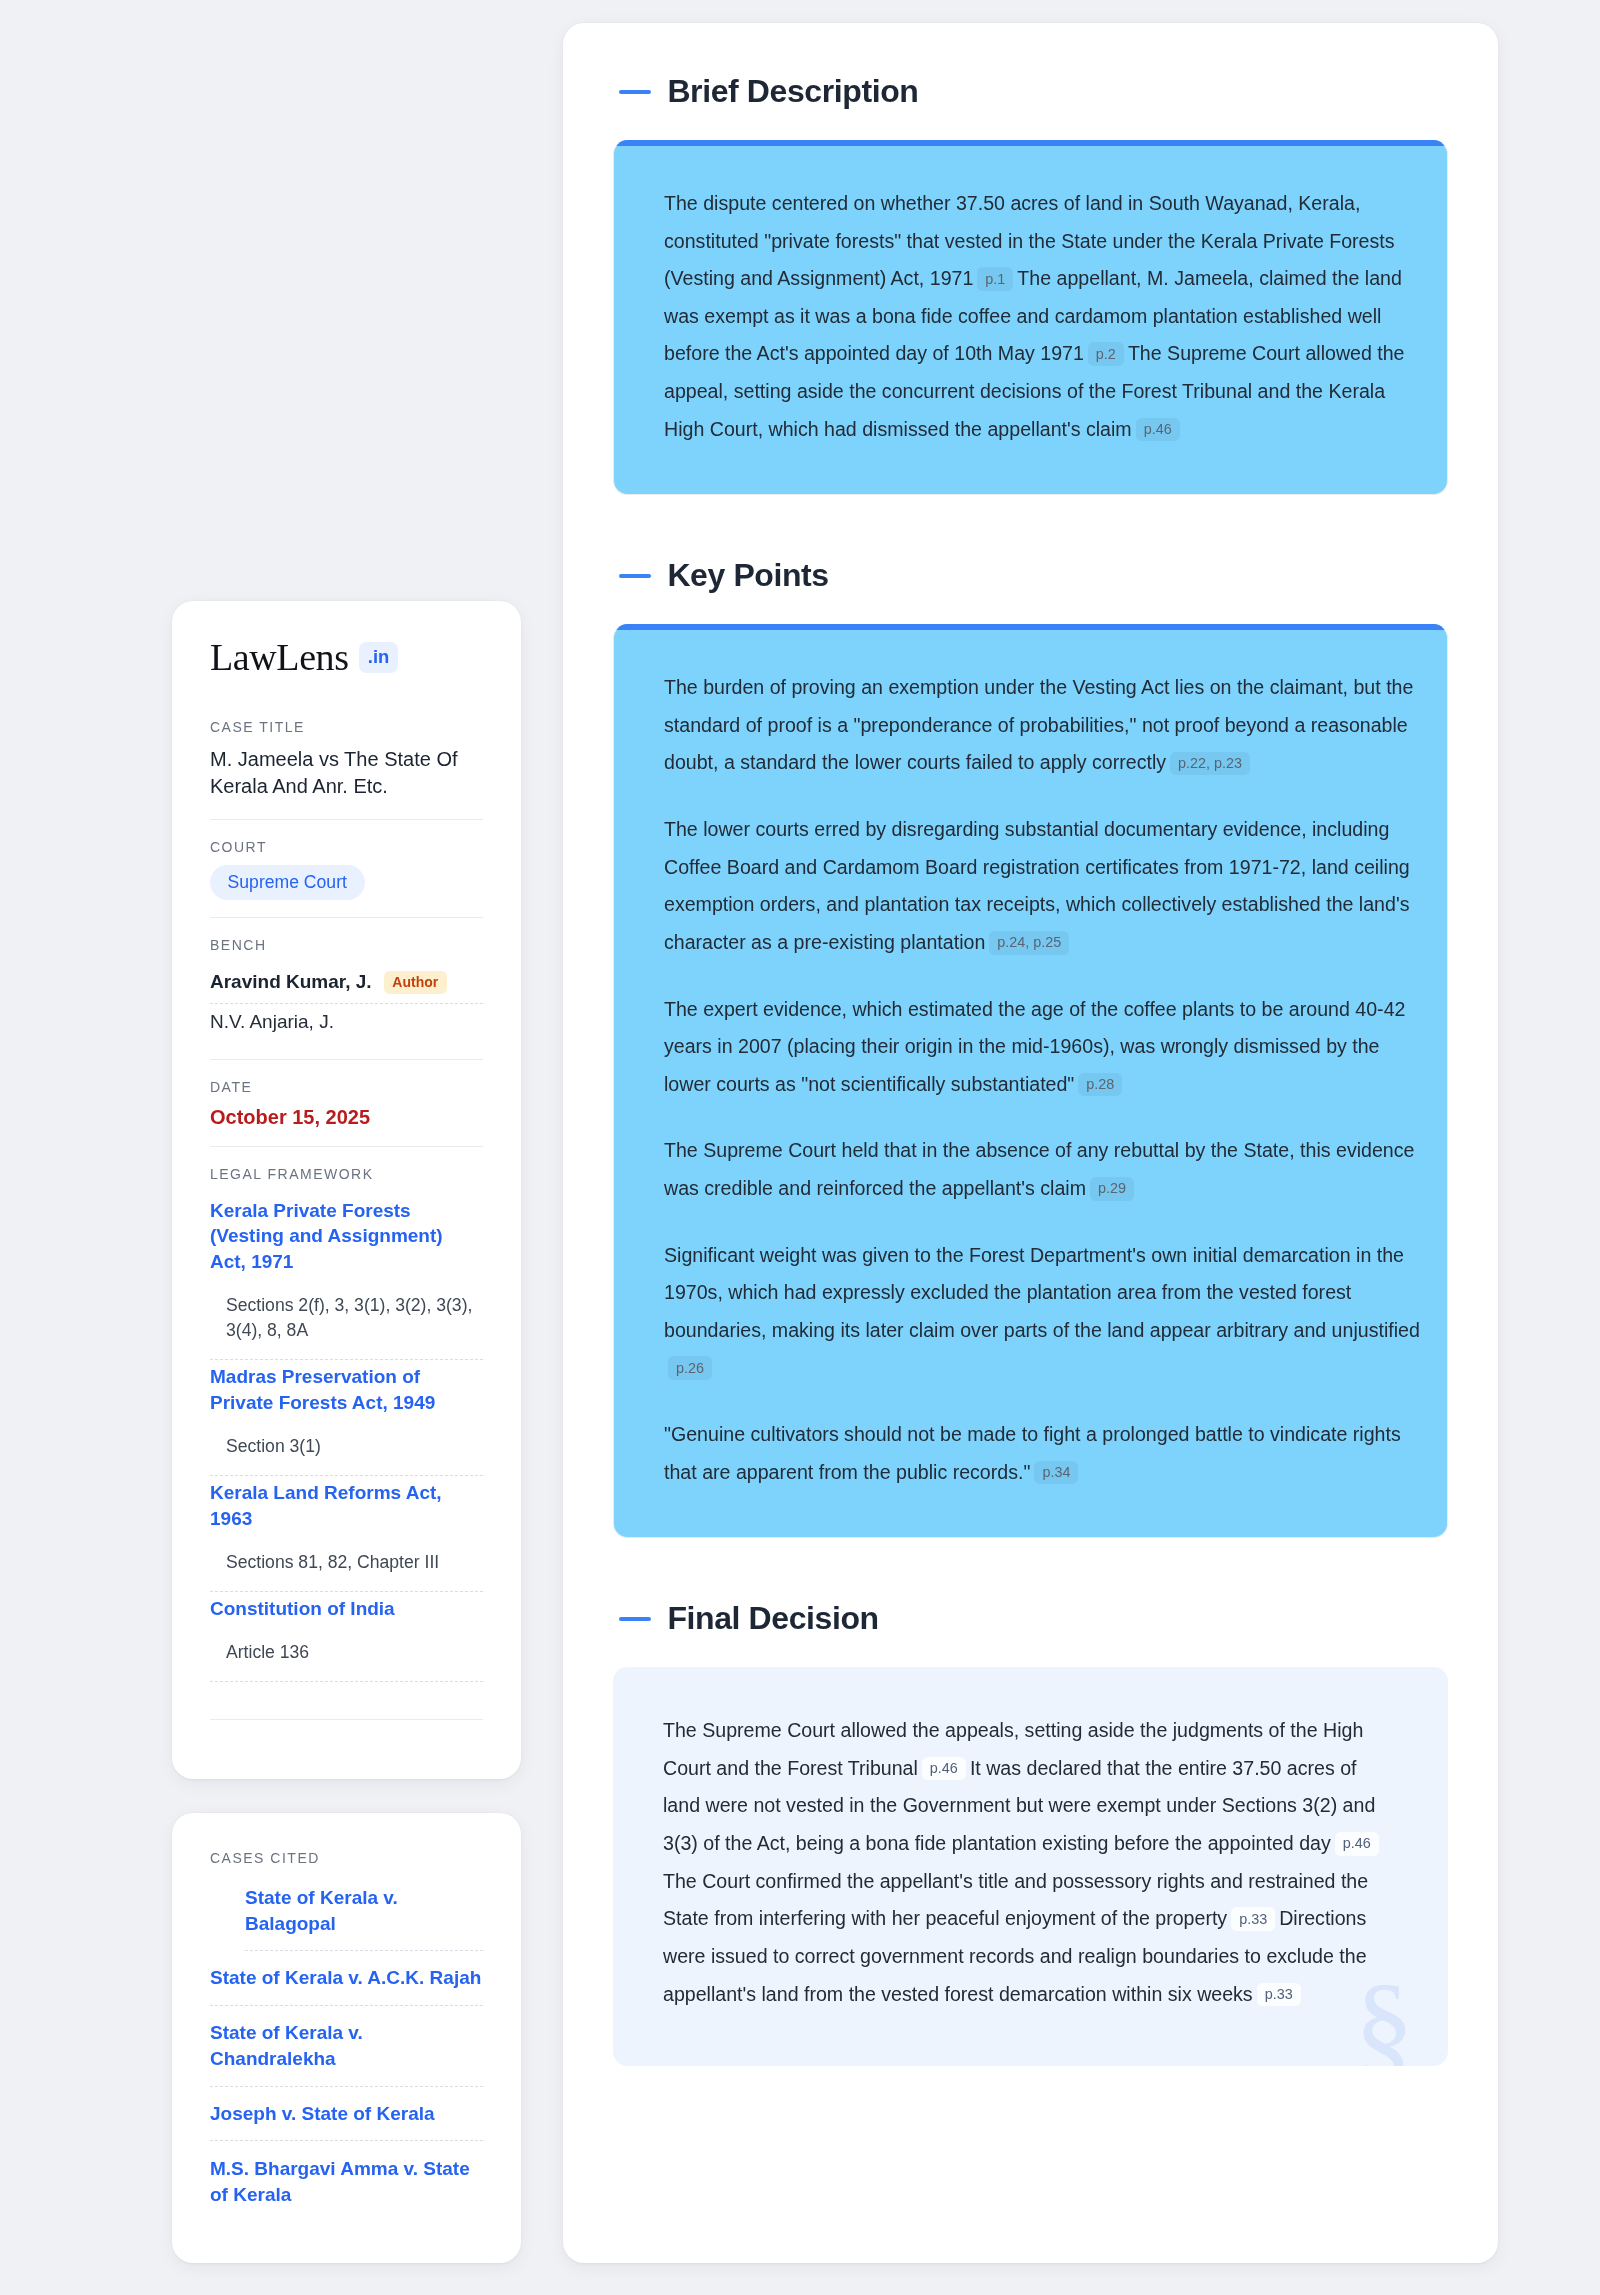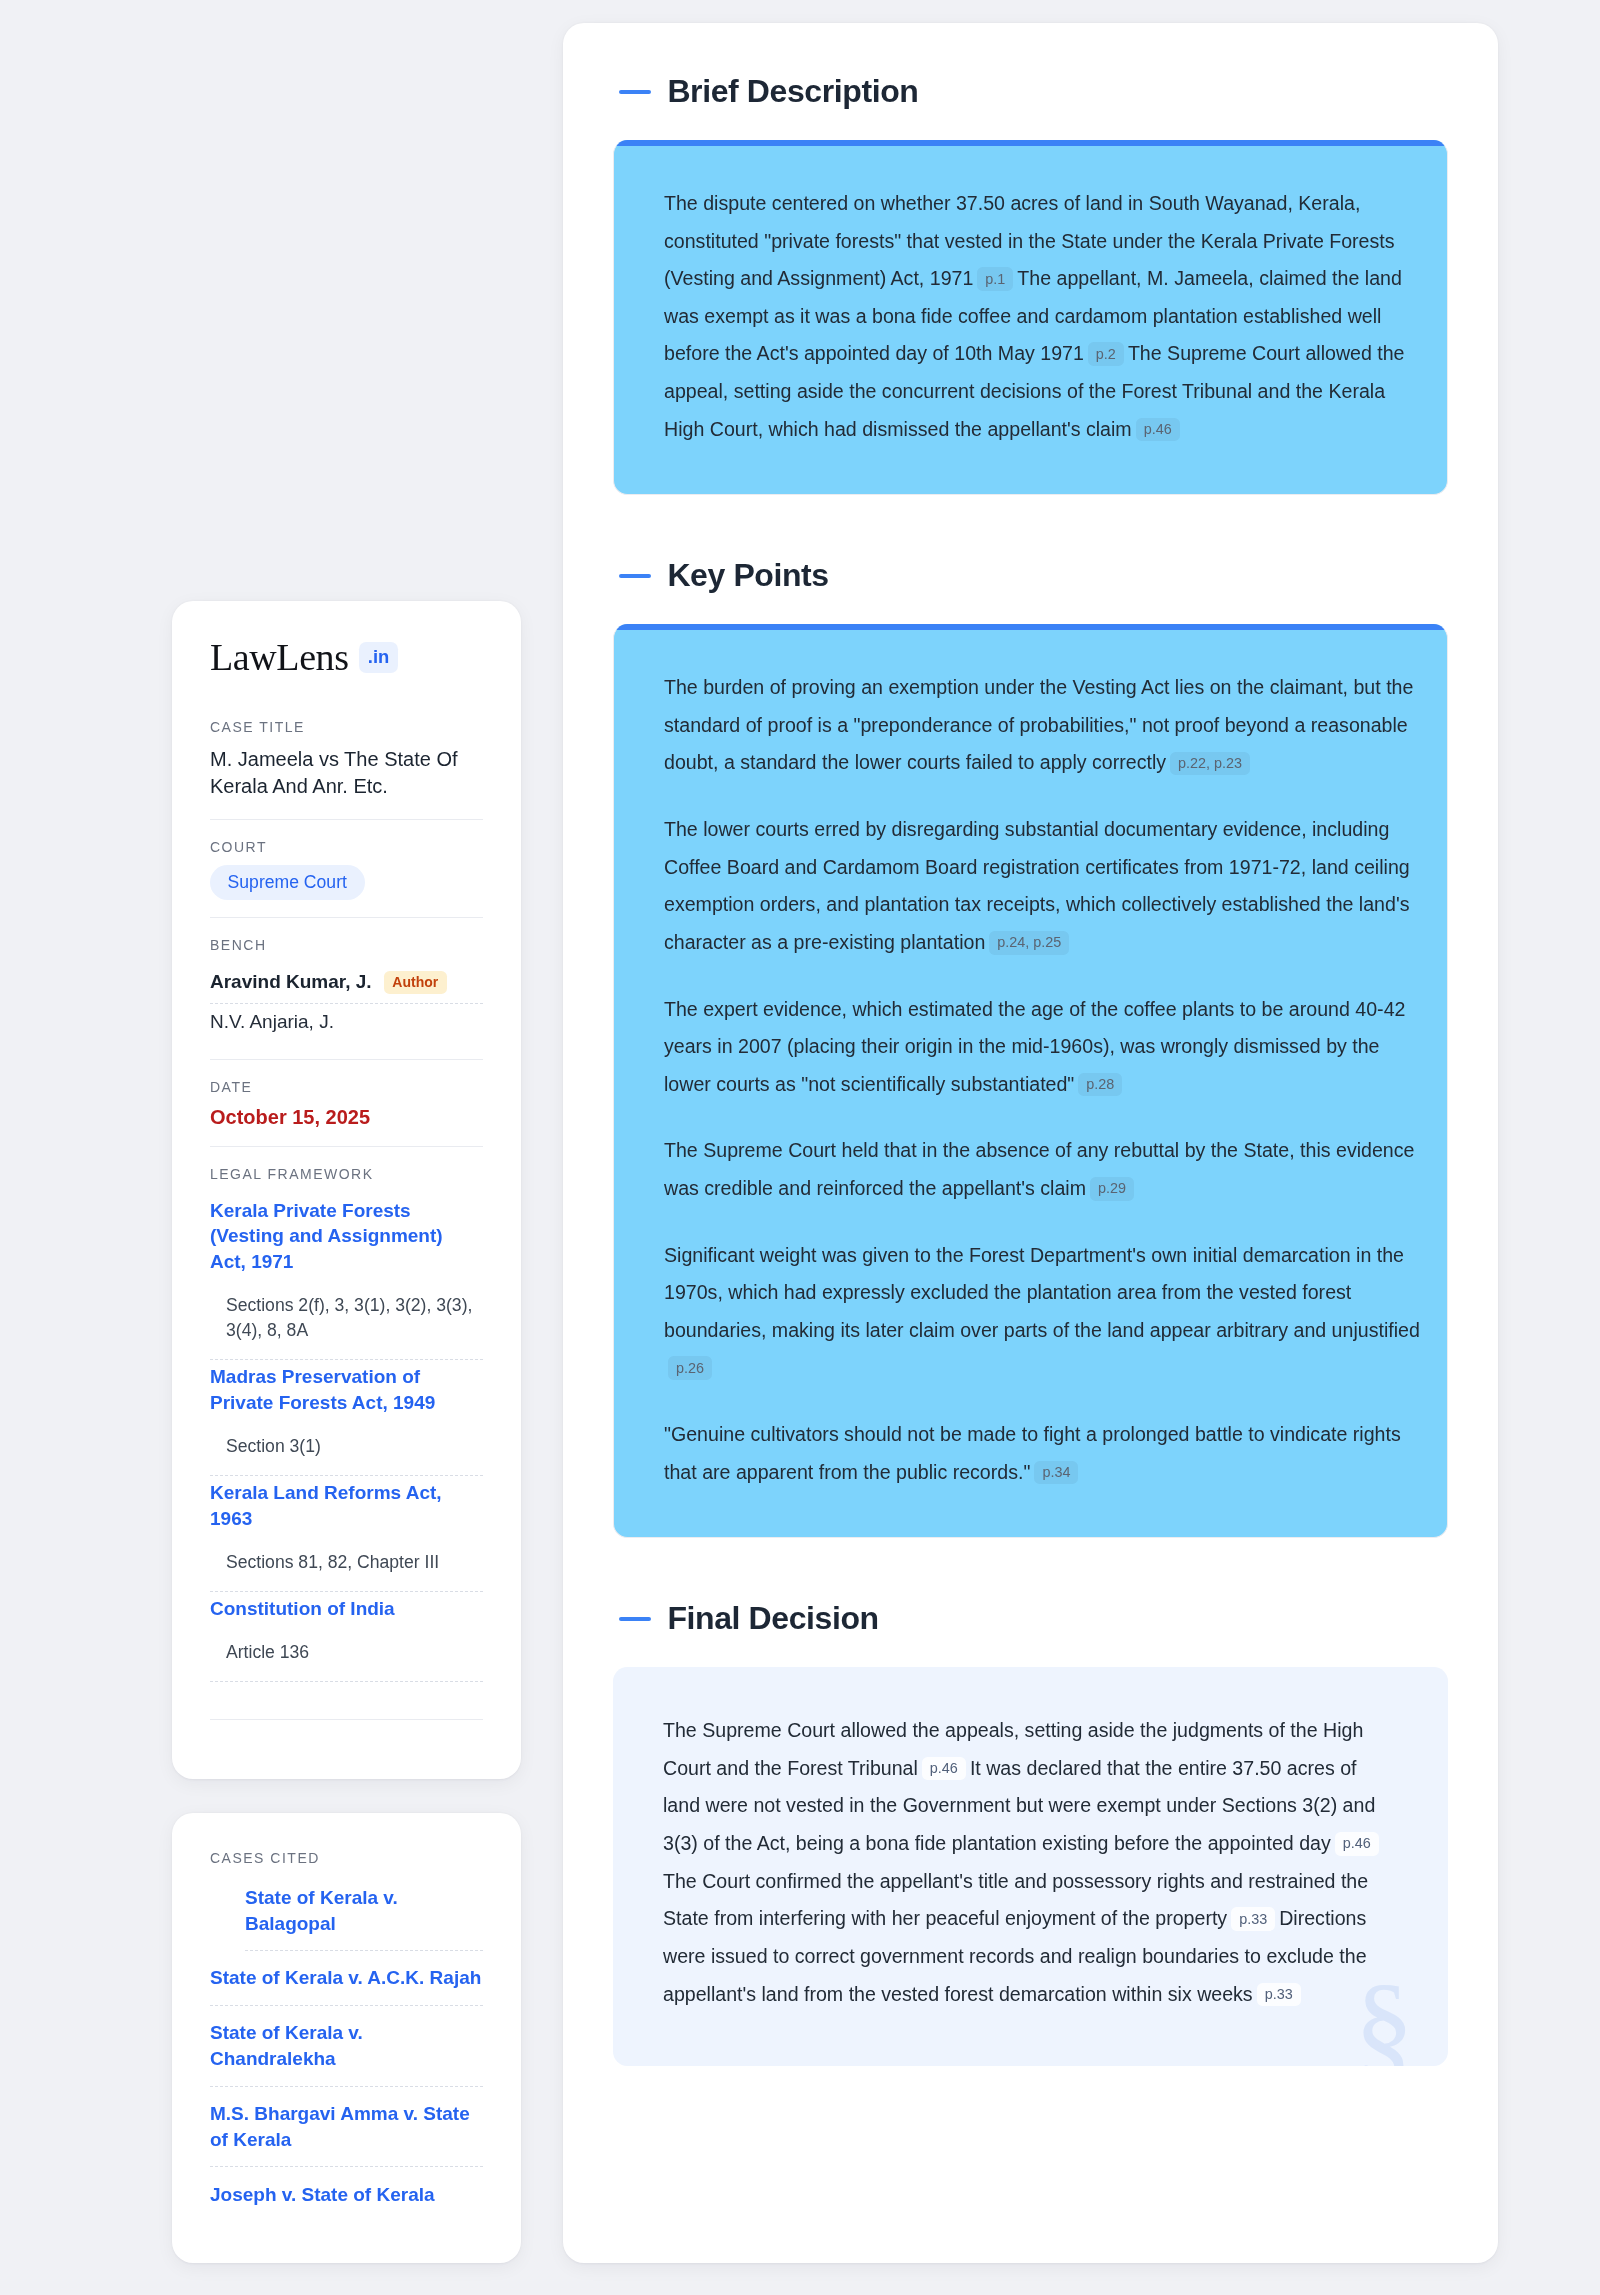--- a/index.html
+++ b/index.html
@@ -298,22 +298,22 @@
       </div>
 
     </div>
 
     <div class="card sb-card">
       <div class="lbl">CASES CITED</div>
       <div class="cases-list">
         <a class="case-link" href="#">State of Kerala v. Balagopal</a>
         <a class="case-link" href="#">State of Kerala v. A.C.K. Rajah</a>
         <a class="case-link" href="#">State of Kerala v. Chandralekha</a>
+        <a class="case-link" href="#">Joseph v. State of Kerala</a>
         <a class="case-link" href="#">M.S. Bhargavi Amma v. State of Kerala</a>
-        <a class="case-link" href="#">Joseph v. State of Kerala</a>
       </div>
     </div>
 
   </aside>
 
   <main class="main">
 
     <div class="sec-head">
       <span class="dash"></span>
       <h2 class="sec-title">Brief Description</h2>

